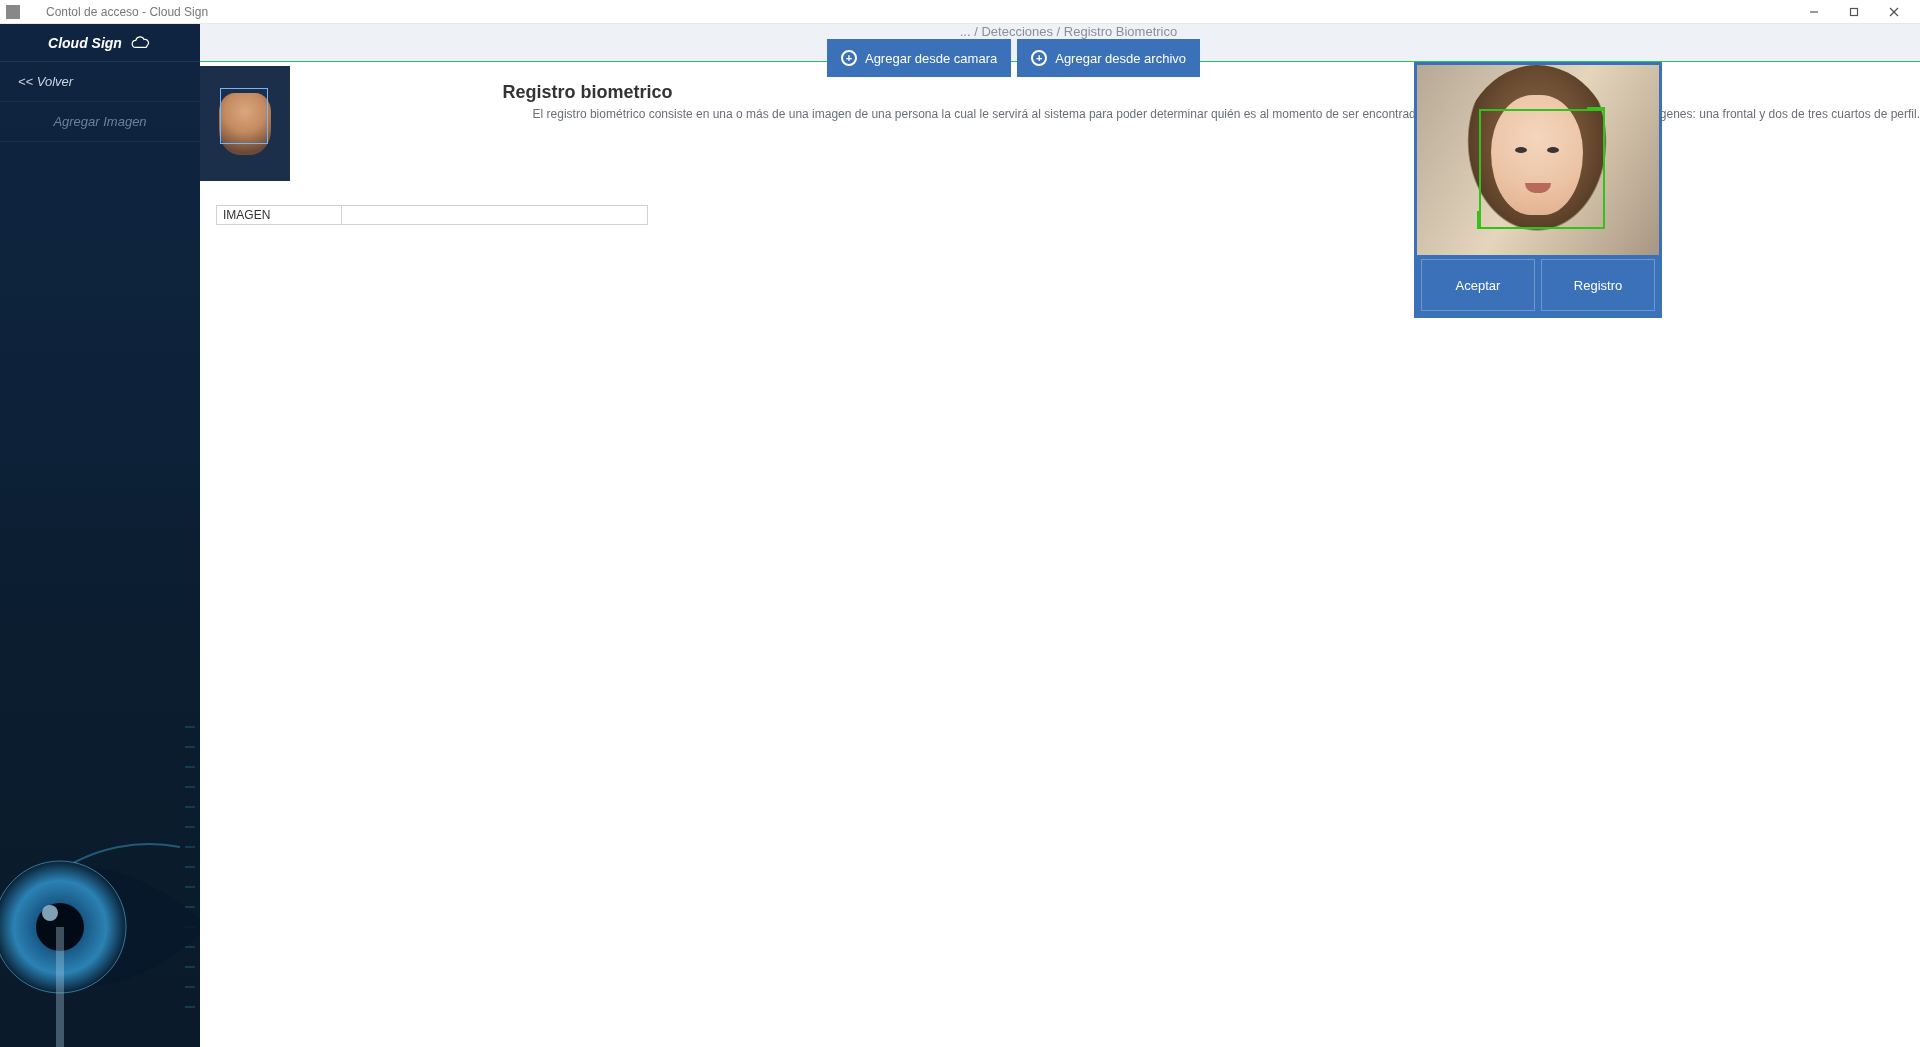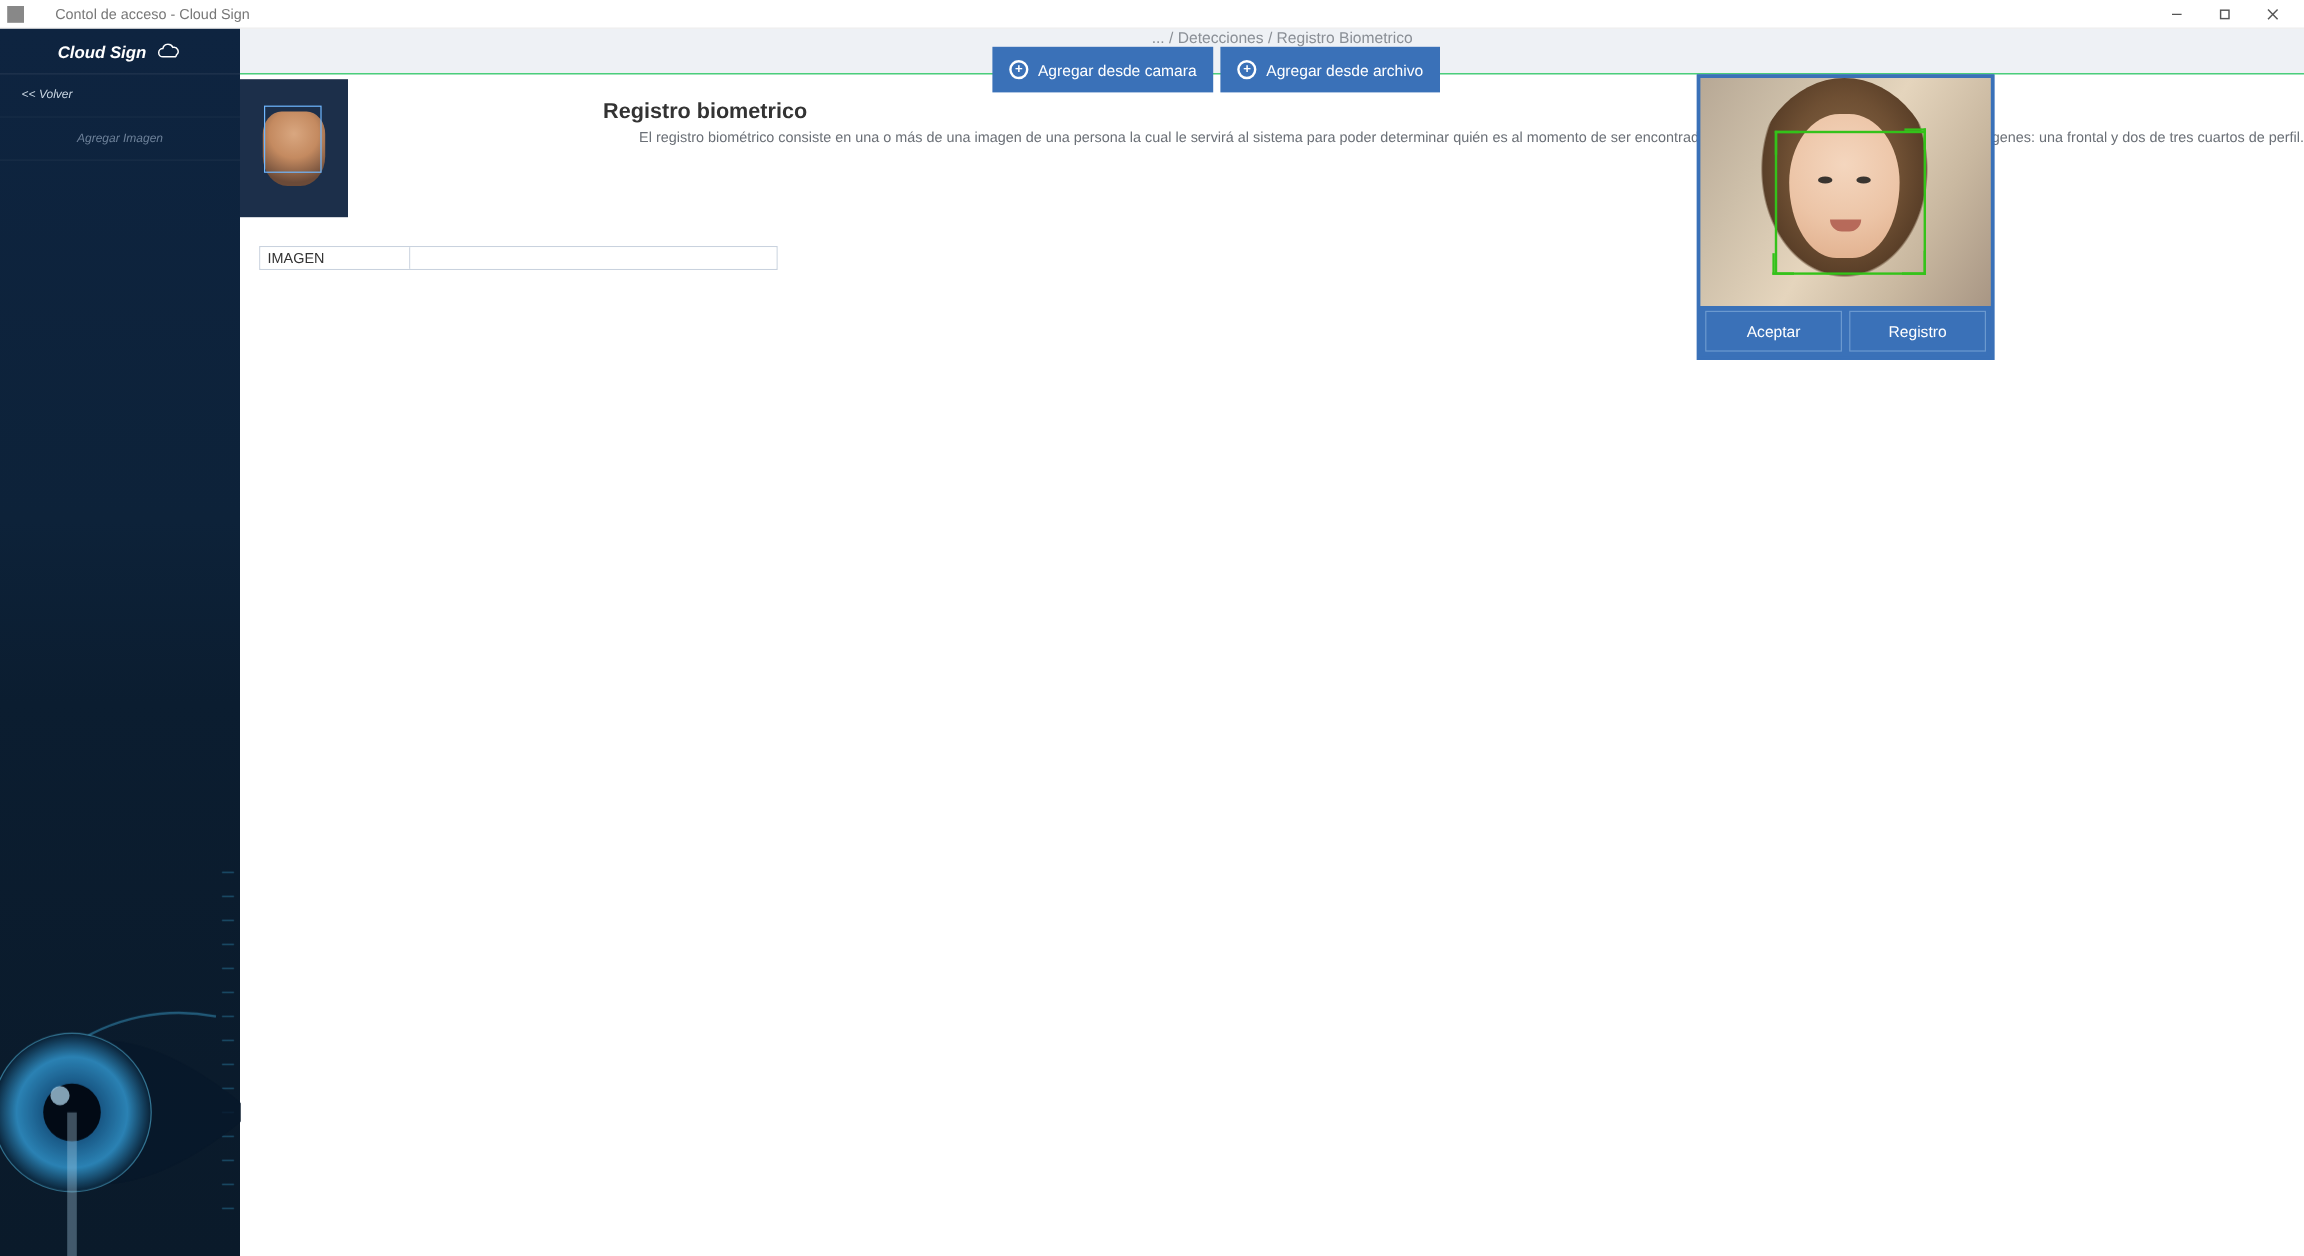--- a/index.html
+++ b/index.html
@@ -57,21 +57,21 @@
       gap: 8px;
       font-weight: bold;
       font-size: 14px;
       color: #fff;
       border-bottom: 1px solid rgba(255,255,255,0.08);
     }
     .brand .cloud-icon { width: 22px; height: 14px; }
     .nav-item {
       padding: 12px 18px;
       color: #c9d6e2;
-      font-size: 10px;
+      font-size: 13px;
       cursor: pointer;
       border-bottom: 1px solid rgba(255,255,255,0.05);
     }
     .nav-item.dim { color: #6d8199; text-align: center; }
     .sidebar-eye {
       position: absolute;
       left: 0; right: 0; bottom: 0;
       height: 340px;
       pointer-events: none;
     }
@@ -270,21 +270,21 @@
       display: flex;
       gap: 6px;
       padding: 4px 4px 4px 4px;
       background: #3a71b8;
     }
     .capture-btn {
       flex: 1;
       background: #3a71b8;
       border: 1px solid #6b99cf;
       color: #fff;
-      height: 34px;
+      height: 52px;
       font-size: 13px;
       cursor: pointer;
     }
   </style>
 </head>
 <body>
 
 <div class="titlebar">
   <span class="titlebar-icon"></span>
   <span class="titlebar-text">Contol de acceso - Cloud Sign</span>

